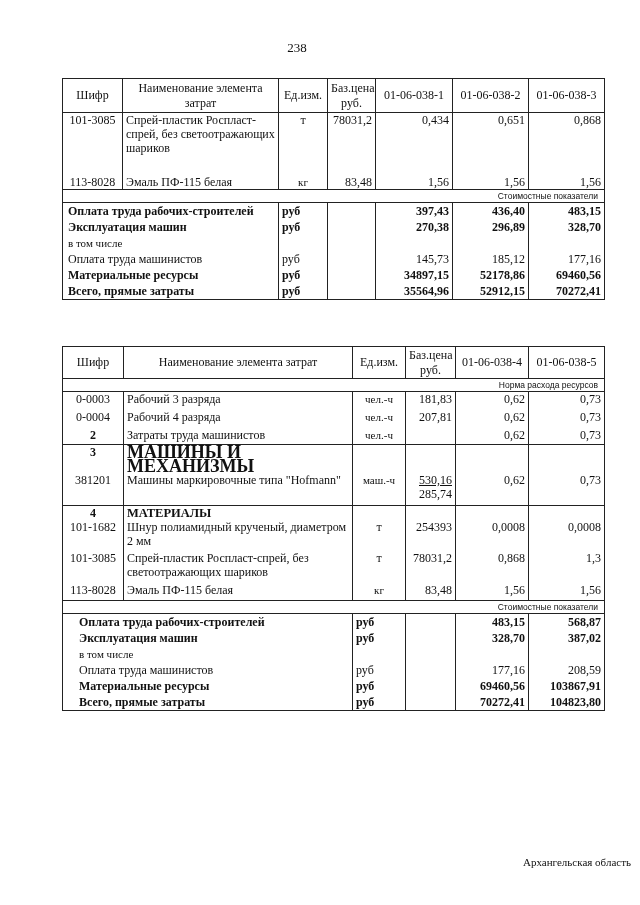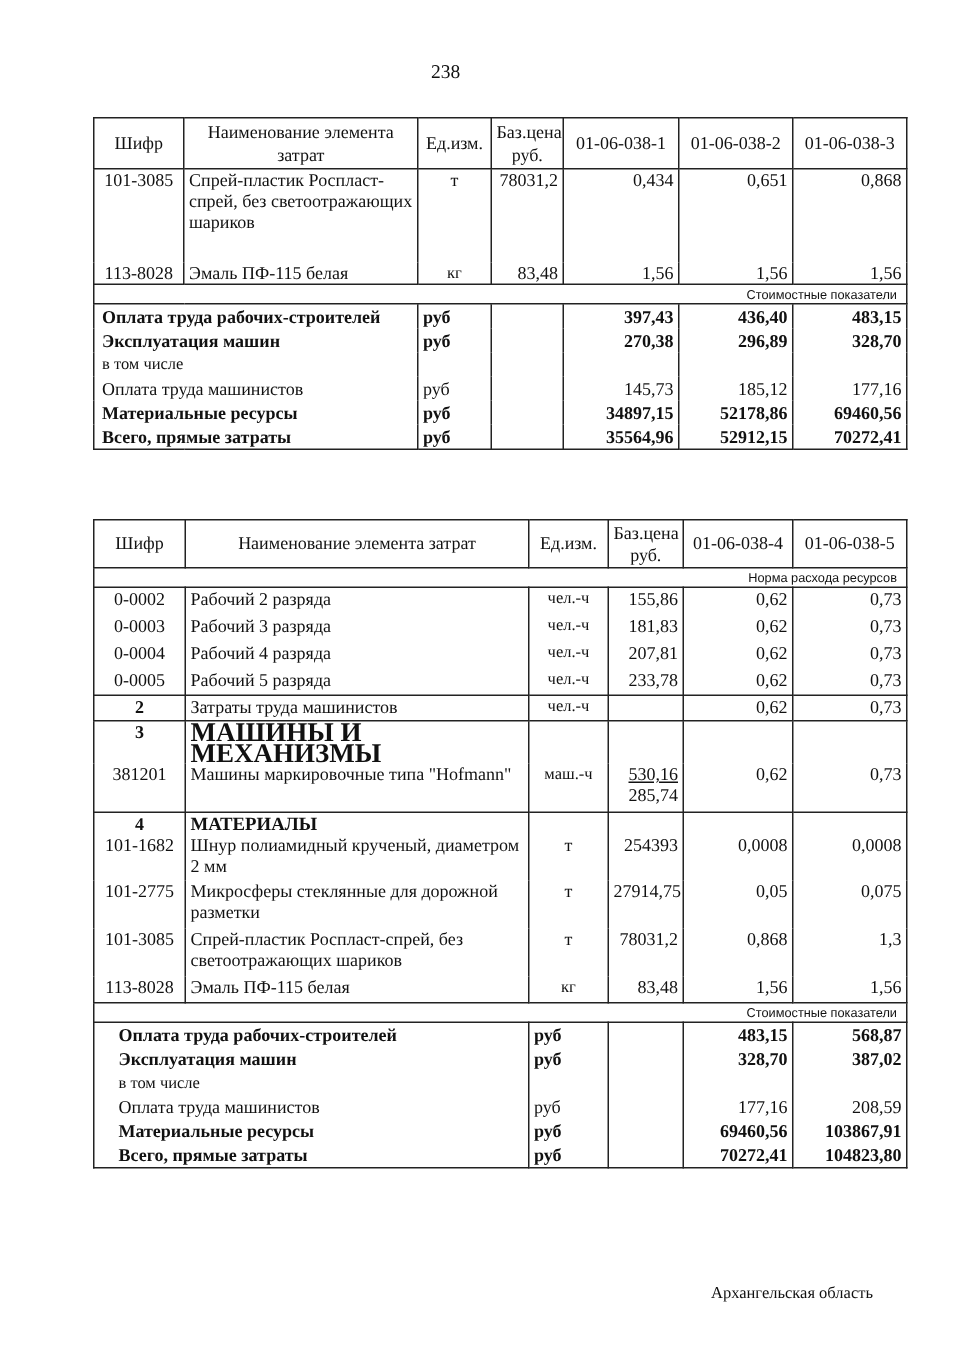--- a/index.html
+++ b/index.html
@@ -14,21 +14,21 @@
   .c { text-align:center;font-family:Liberation Serif, serif; }
   .r { text-align:right; }
   .sec { font-family:"Liberation Sans", sans-serif; font-size:8.5px; text-align:right; line-height:12px;
          border:1px solid #222; padding-right:6px; }
   .bold { font-weight:bold; }
   .unit { font-size:11px; }
   .u { text-decoration:underline; }
   #t1 { left:62px; top:78px; width:542px; }
   #t2 { left:62px; top:346px; width:542px; }
   .sumrow td { line-height:16px; }
-  .footer { position:absolute; top:856px; left:474px; font-size:11px; }
+  .footer { position:absolute; top:856px; left:523px; font-size:11px; }
 </style>
 </head>
 <body>
 
 <div class="page-number">238</div>
 
 <table id="t1">
   <colgroup>
     <col style="width:60px">
       <col style="width:156px">
@@ -139,50 +139,34 @@
       <th>Баз.цена руб.</th>
       <th>01-06-038-4</th>
       <th>01-06-038-5</th>
     </tr>
   </thead>
   <tbody>
     <tr>
       <td colspan="6" class="sec">Норма расхода ресурсов</td>
     </tr>
     <tr style="height:18px">
-      <td class="b c">0-0002</td>
-      <td class="b">Рабочий 2 разряда</td>
-      <td class="b c unit">чел.-ч</td>
-      <td class="b r">155,86</td>
-      <td class="b r">0,62</td>
-      <td class="b r">0,73</td>
-    </tr>
-    <tr style="height:18px">
       <td class="b c">0-0003</td>
       <td class="b">Рабочий 3 разряда</td>
       <td class="b c unit">чел.-ч</td>
       <td class="b r">181,83</td>
       <td class="b r">0,62</td>
       <td class="b r">0,73</td>
     </tr>
     <tr style="height:18px">
       <td class="b c">0-0004</td>
       <td class="b">Рабочий 4 разряда</td>
       <td class="b c unit">чел.-ч</td>
       <td class="b r">207,81</td>
       <td class="b r">0,62</td>
       <td class="b r">0,73</td>
-    </tr>
-    <tr style="height:18px">
-      <td class="b c bb">0-0005</td>
-      <td class="b bb">Рабочий 5 разряда</td>
-      <td class="b c bb unit">чел.-ч</td>
-      <td class="b r bb">233,78</td>
-      <td class="b r bb">0,62</td>
-      <td class="b r bb">0,73</td>
     </tr>
     <tr style="height:17px">
       <td class="b c bb bold">2</td>
       <td class="b bb">Затраты труда машинистов</td>
       <td class="b c bb unit">чел.-ч</td>
       <td class="b r bb"></td>
       <td class="b r bb">0,62</td>
       <td class="b r bb">0,73</td>
     </tr>
     <tr style="height:16px">
@@ -214,28 +198,20 @@
     </tr>
     <tr style="height:31px">
       <td class="b c">101-1682</td>
       <td class="b">Шнур полиамидный крученый, диаметром 2 мм</td>
       <td class="b c">т</td>
       <td class="b r">254393</td>
       <td class="b r">0,0008</td>
       <td class="b r">0,0008</td>
     </tr>
     <tr style="height:32px">
-      <td class="b c">101-2775</td>
-      <td class="b">Микросферы стеклянные для дорожной разметки</td>
-      <td class="b c">т</td>
-      <td class="b r">27914,75</td>
-      <td class="b r">0,05</td>
-      <td class="b r">0,075</td>
-    </tr>
-    <tr style="height:32px">
       <td class="b c">101-3085</td>
       <td class="b">Спрей-пластик Роспласт-спрей, без светоотражающих шариков</td>
       <td class="b c">т</td>
       <td class="b r">78031,2</td>
       <td class="b r">0,868</td>
       <td class="b r">1,3</td>
     </tr>
     <tr style="height:17px">
       <td class="b c bb">113-8028</td>
       <td class="b bb">Эмаль ПФ-115 белая</td>

